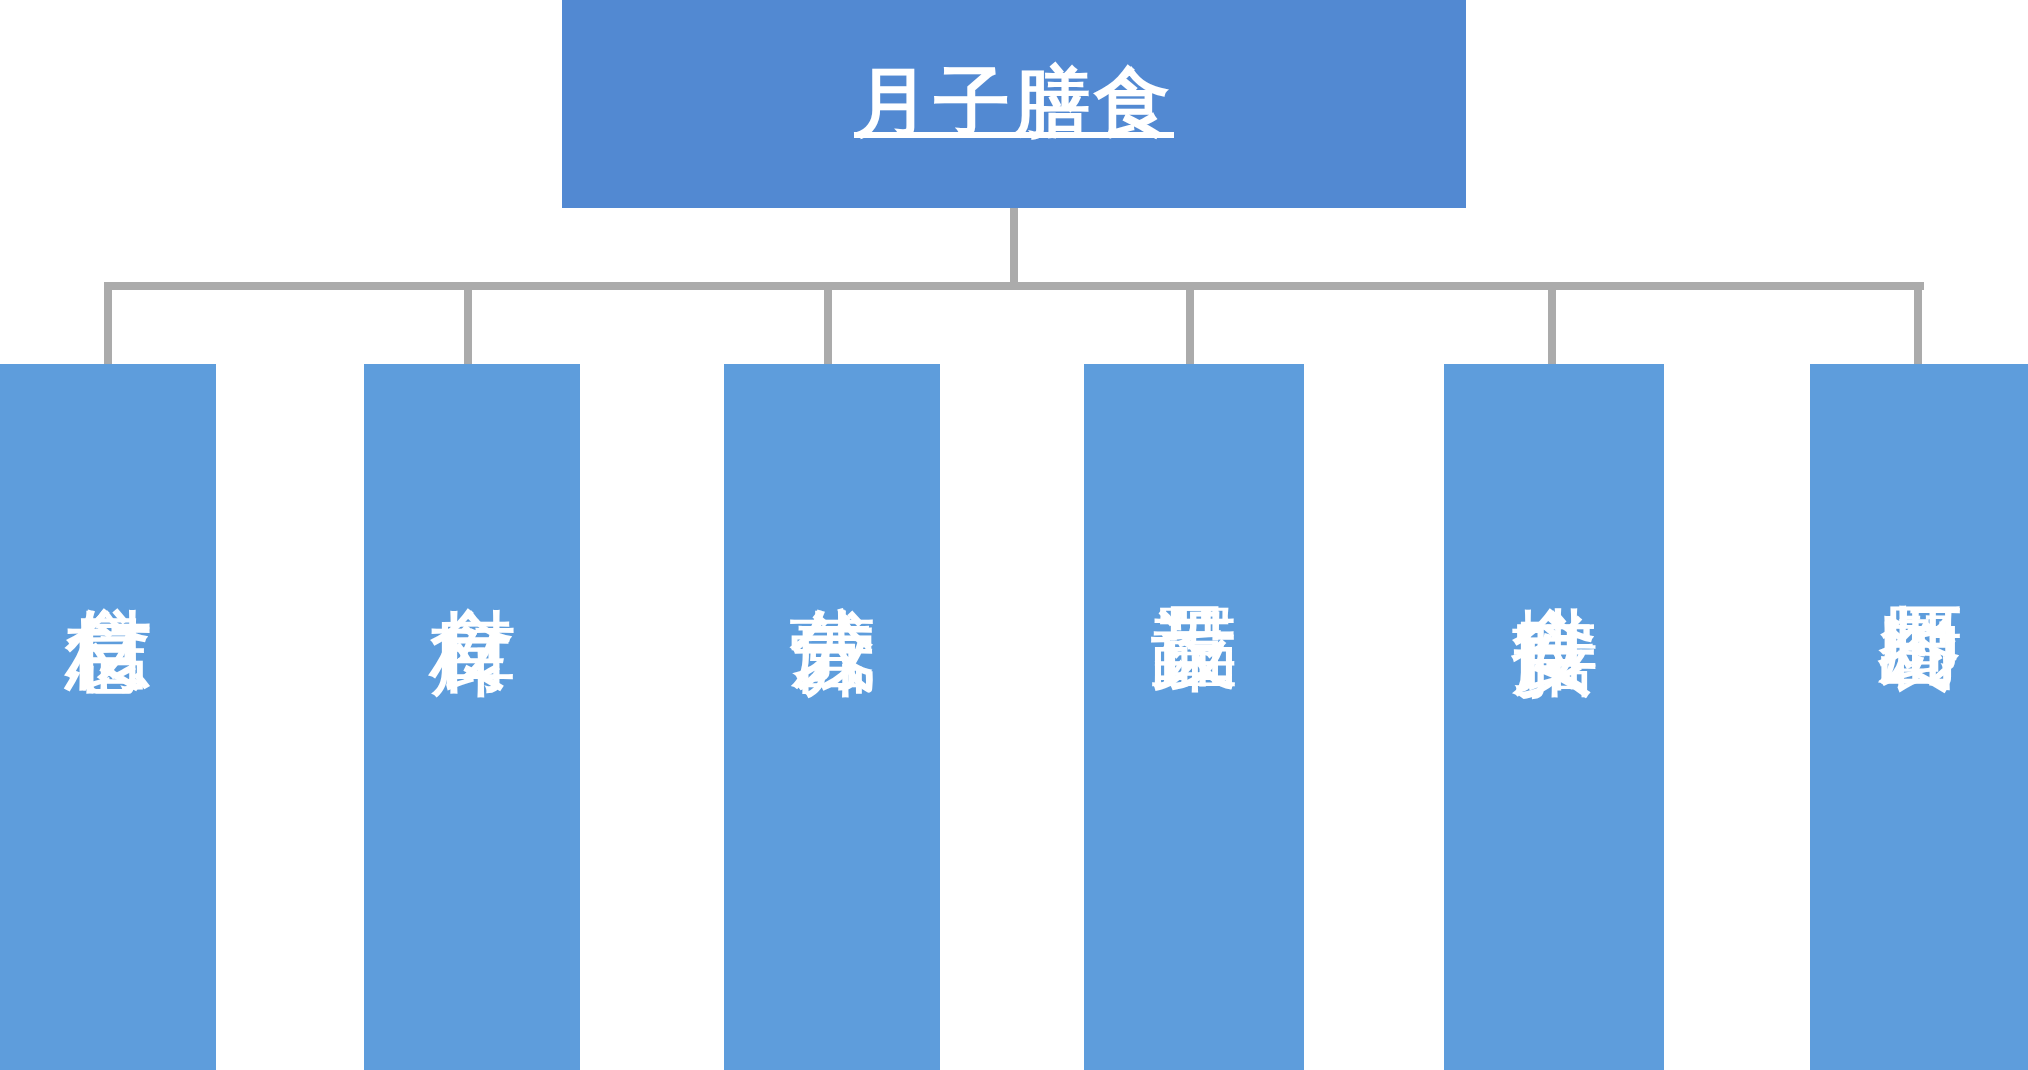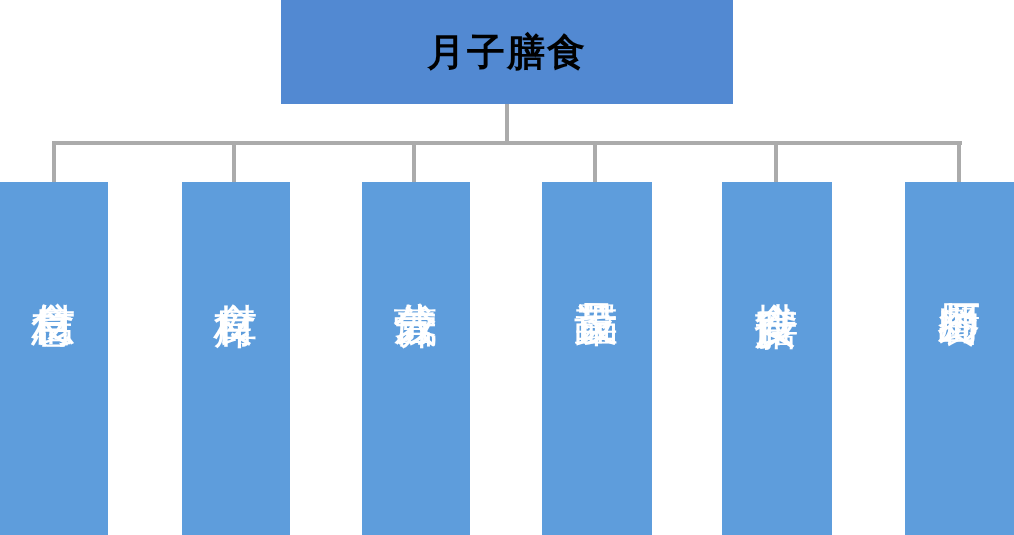--- a/index.html
+++ b/index.html
@@ -27,26 +27,27 @@
     top: 0px;
     width: 452px;
     height: 104px;
     background: #5289D2;
     display: flex;
     align-items: center;
     justify-content: center;
     box-sizing: border-box;
   }
   .root-label {
-    color: #000000;
+    color: #ffffff;
     font-size: 38px;
     font-weight: bold;
     letter-spacing: 2px;
     line-height: 1;
     white-space: nowrap;
+    text-decoration: underline;
   }
 
   
   .connector-layer {
     position: absolute;
     left: 0;
     top: 0;
     width: 1014px;
     height: 535px;
     pointer-events: none;

